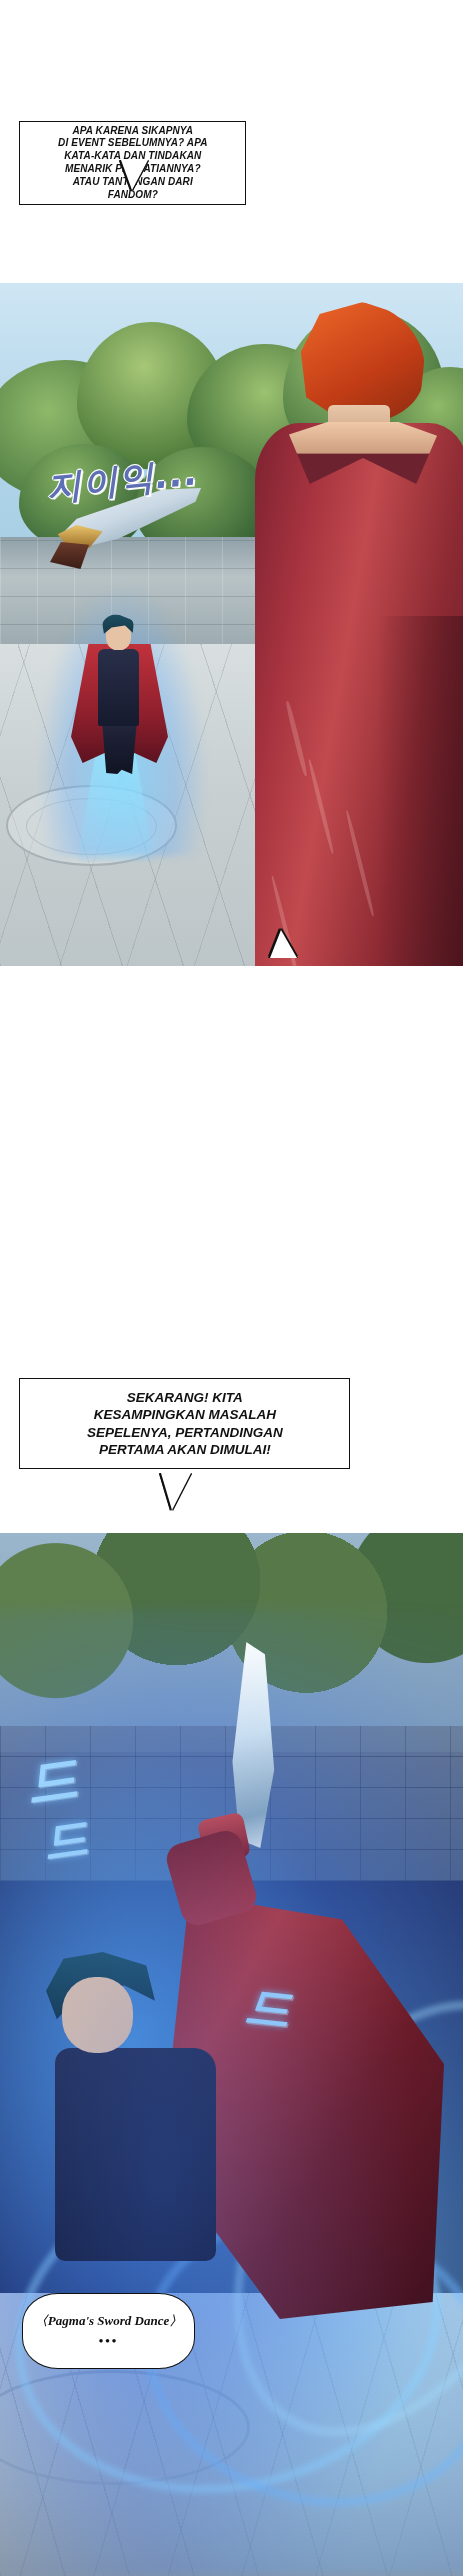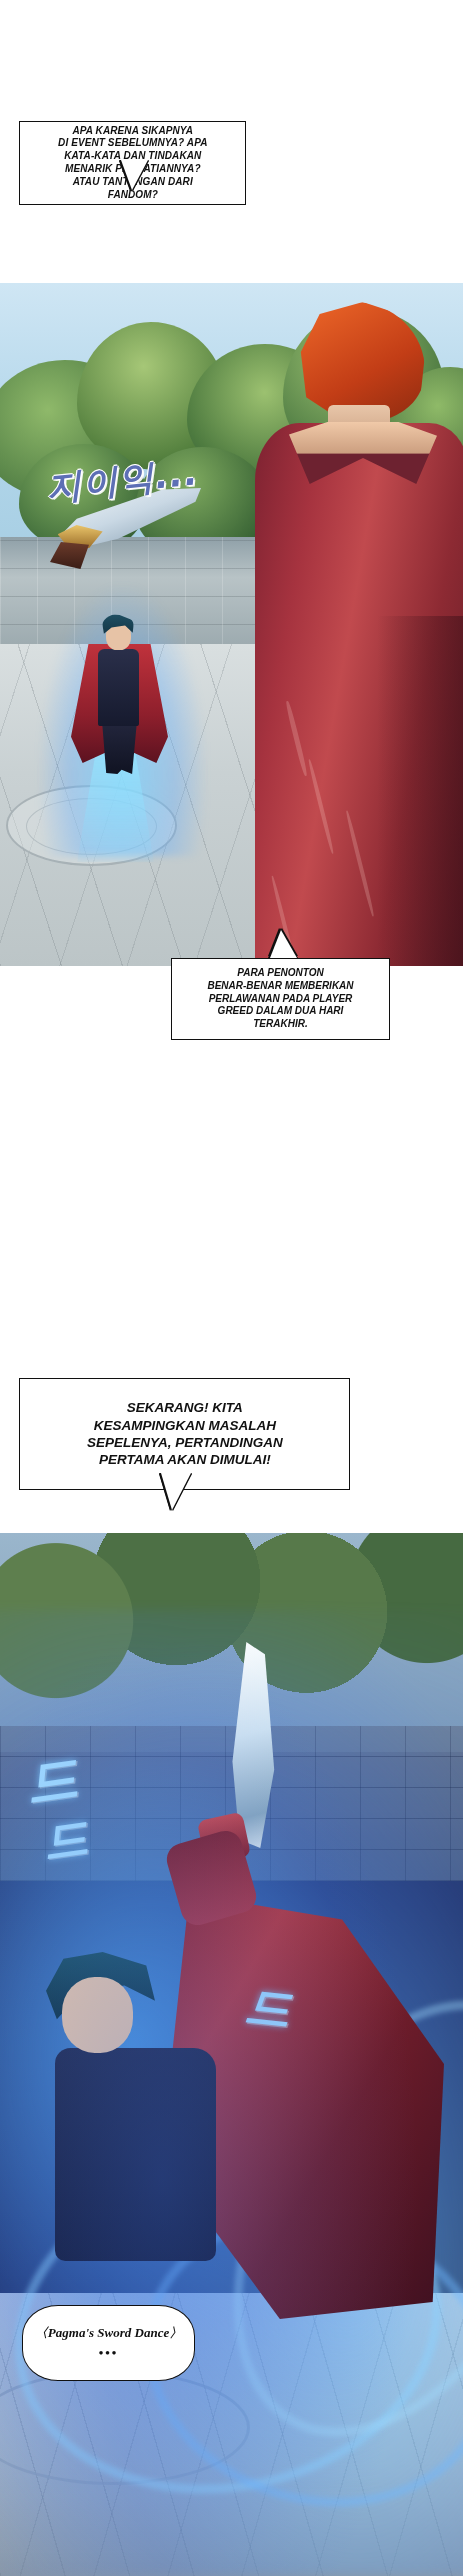--- a/index.html
+++ b/index.html
@@ -424,37 +424,36 @@
   #bubble2 .txt { font-size: 10px; }
   #tail2 {
     left: 270px; top: -0.6px;
     border-left: 11.6px solid transparent;
     border-right: 16.7px solid transparent;
     border-bottom: 28px solid #ffffff;
     top: 930px;
     filter: drop-shadow(0 -1.9px 0 #101010) drop-shadow(-1.9px 0 0 #101010) drop-shadow(1.9px 0 0 #101010);
   }
 
-  #bubble3 { left: 19.3px; top: 1378px; width: 331px; height: 112px; }
+  #bubble3 { left: 19.3px; top: 1378px; width: 331px; height: 91px; }
   #bubble3 .txt { font-size: 13.5px; }
   #tail3 {
     left: 161px; top: 1473px;
     border-left: 11.6px solid transparent;
     border-right: 19.3px solid transparent;
     border-top: 37px solid #ffffff;
     filter: drop-shadow(0 1.9px 0 #101010) drop-shadow(-1.9px 0 0 #101010) drop-shadow(1.9px 0 0 #101010);
   }
 
   
   #bubble4 {
     left: 22px; top: 2293px;
     width: 173px; height: 76px;
     border-radius: 36px / 31px;
     flex-direction: column;
-    margin-top: 12px;
   }
   #bubble4 .skill {
     font-family: "Liberation Serif", serif;
     font-style: italic;
     font-weight: 700;
     font-size: 13px;
     color: #111;
     line-height: 1.3;
     text-align: center;
   }
@@ -549,27 +548,20 @@
   <div class="bubble" id="bubble1">
     <div class="txt">APA KARENA SIKAPNYA
 DI EVENT SEBELUMNYA? APA
 KATA-KATA DAN TINDAKAN
 MENARIK PERHATIANNYA?
 ATAU TANTANGAN DARI
 FANDOM?</div>
   </div>
   <div class="tail" id="tail1"></div>
 
-  <div class="bubble" id="bubble2">
-    <div class="txt">PARA PENONTON
-BENAR-BENAR MEMBERIKAN
-PERLAWANAN PADA PLAYER
-GREED DALAM DUA HARI
-TERAKHIR.</div>
-  </div>
   <div class="tail" id="tail2"></div>
 
   <div class="bubble" id="bubble3">
     <div class="txt">SEKARANG! KITA
 KESAMPINGKAN MASALAH
 SEPELENYA, PERTANDINGAN
 PERTAMA AKAN DIMULAI!</div>
   </div>
   <div class="tail" id="tail3"></div>
 

